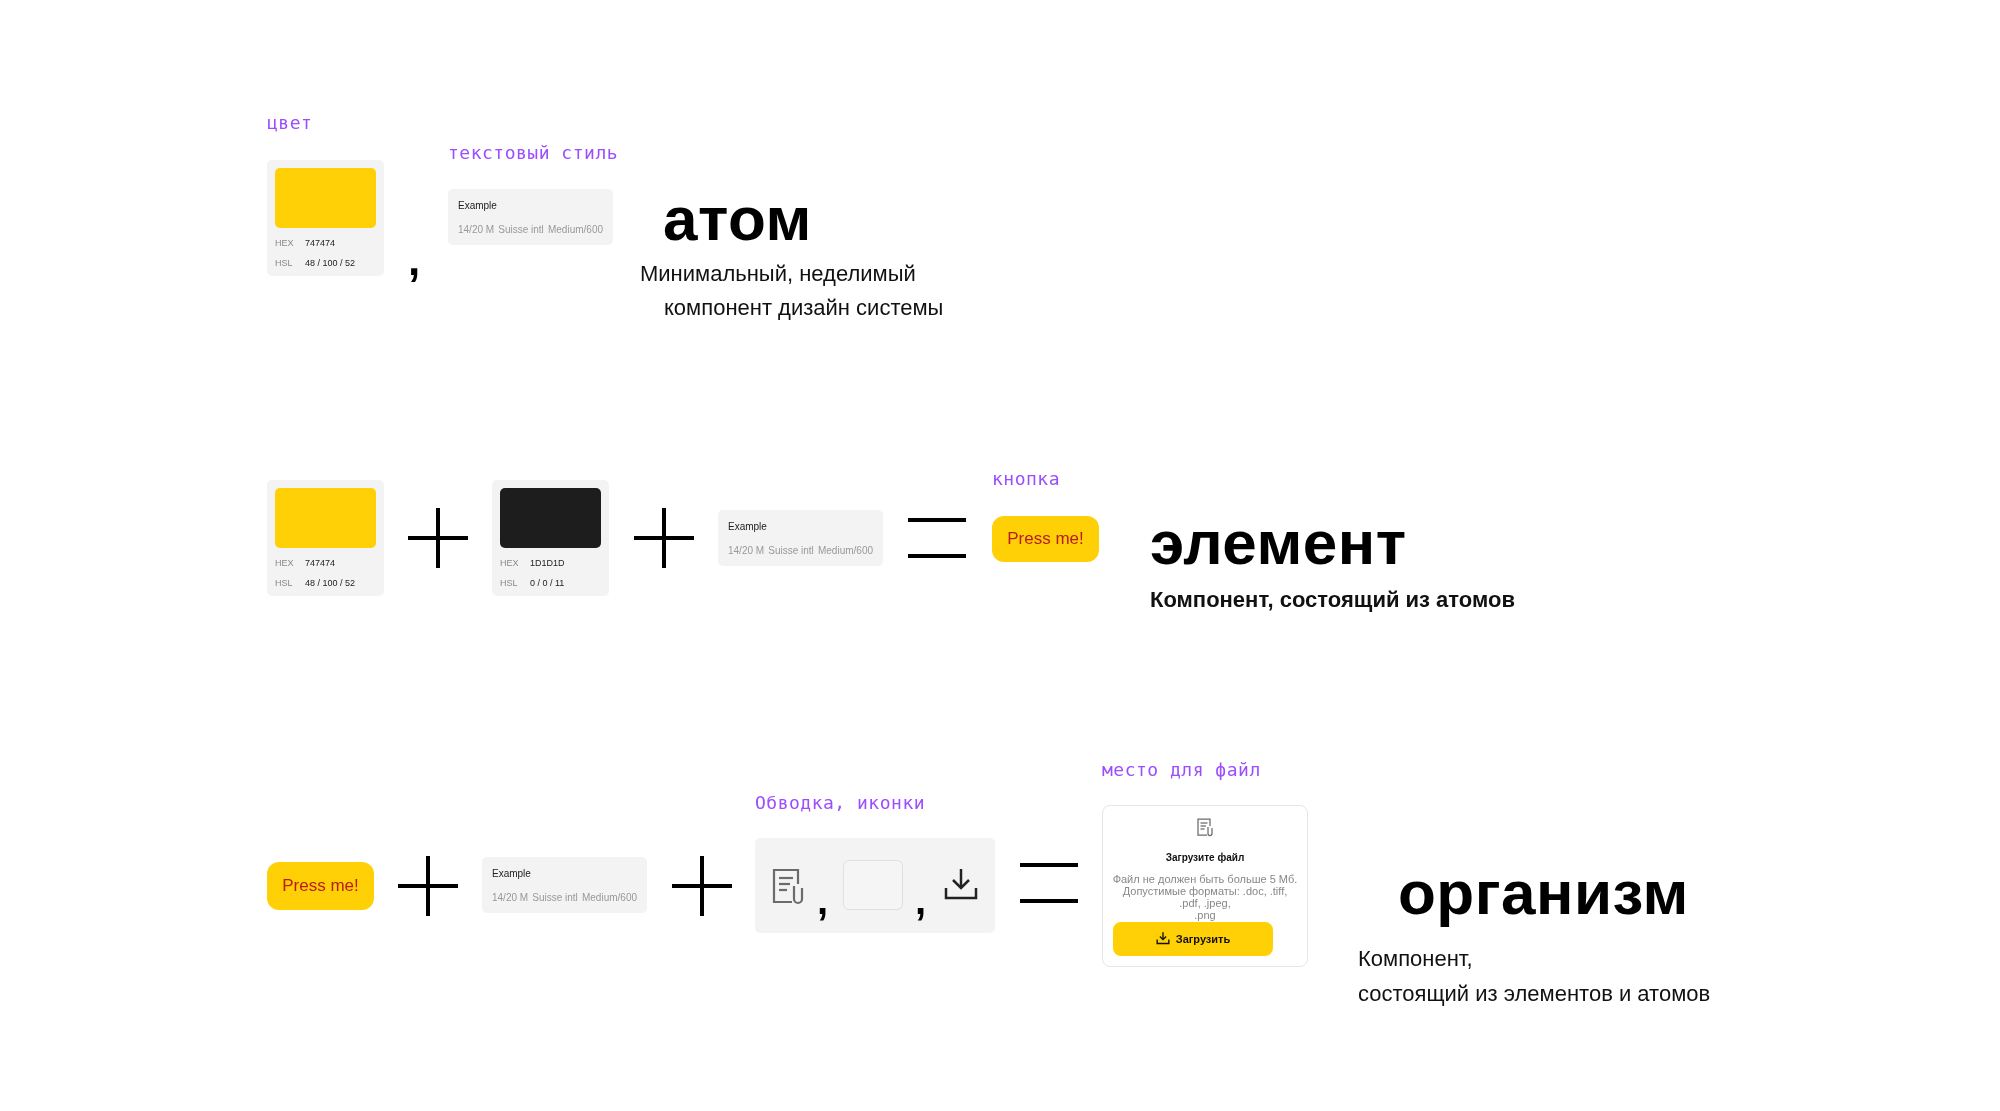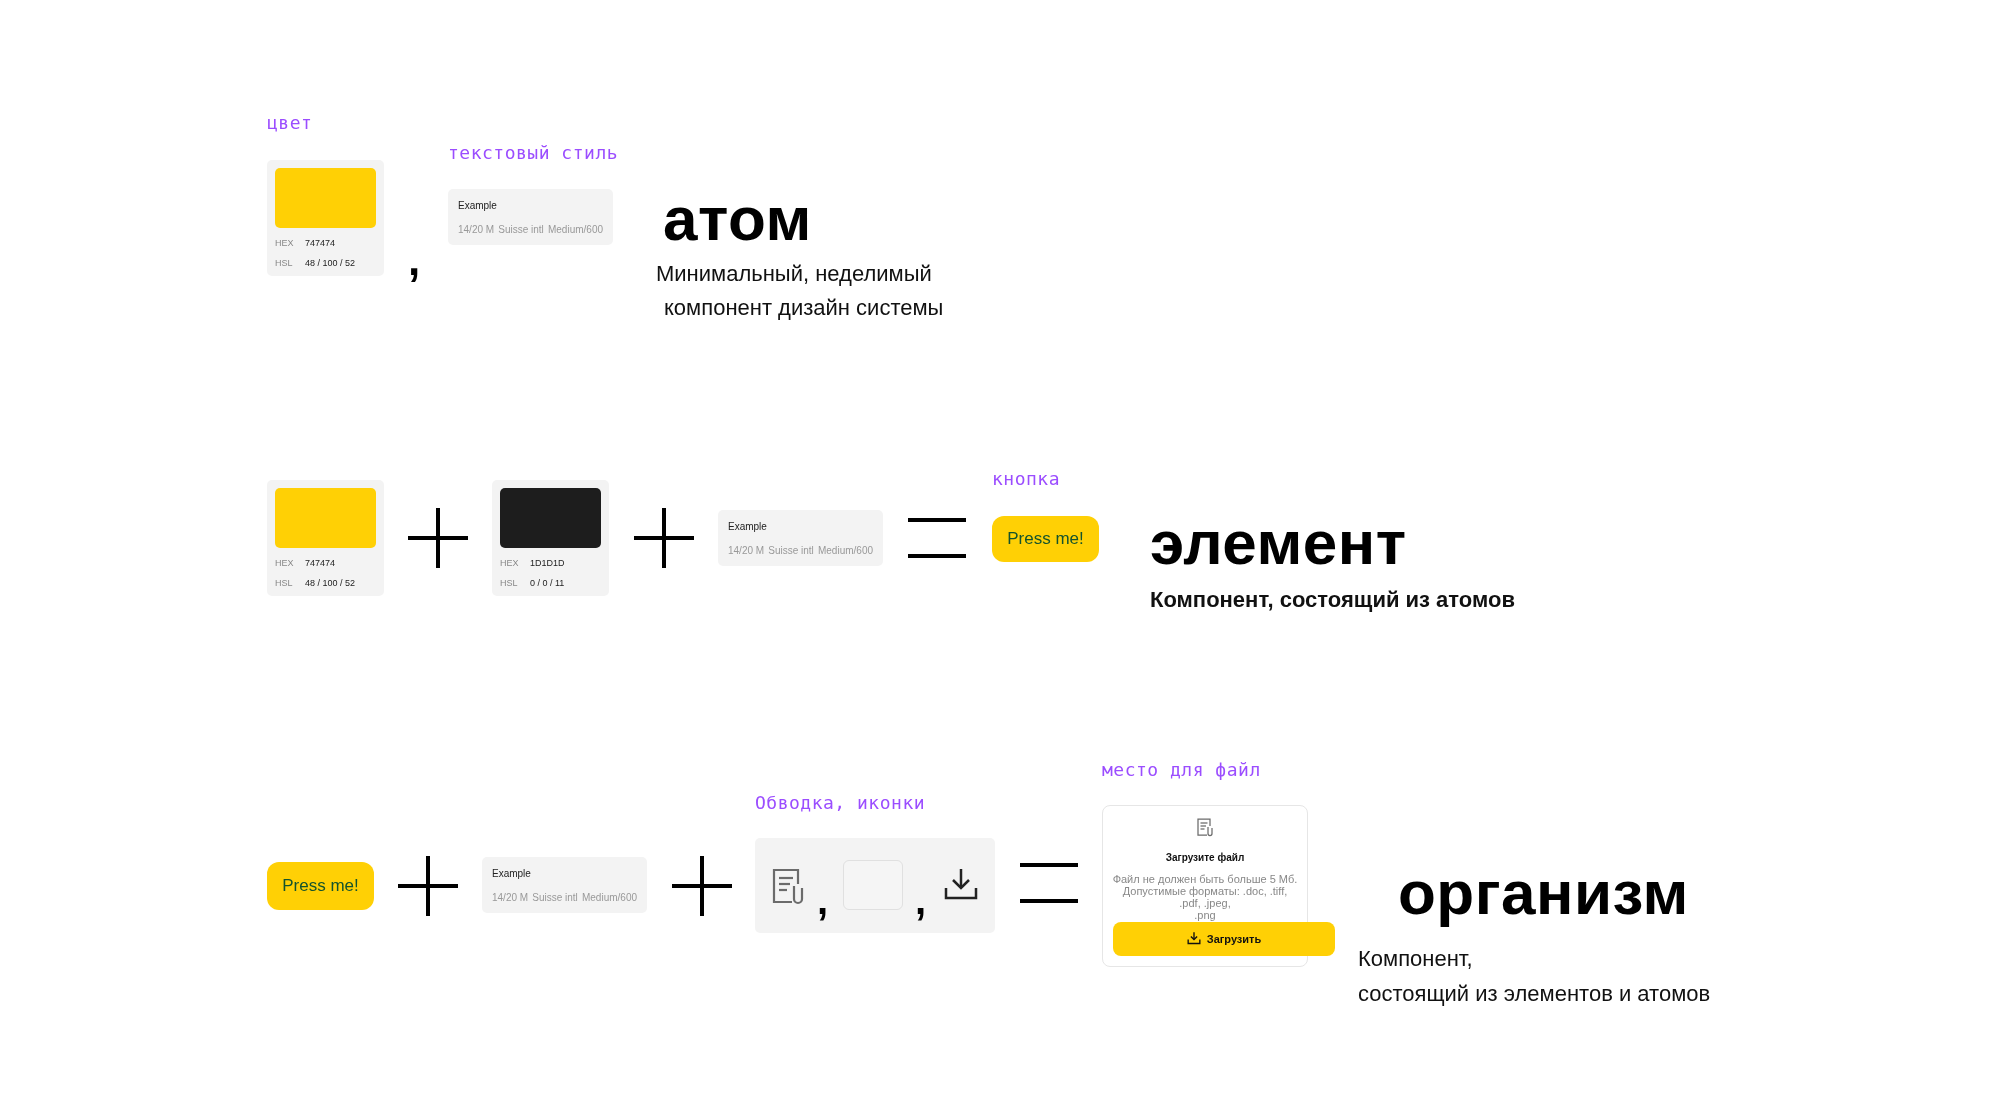--- a/index.html
+++ b/index.html
@@ -24,29 +24,29 @@
   .plus::before { left: 28px; top: 0; width: 4px; height: 60px; }
   .plus::after { left: 0; top: 28px; width: 60px; height: 4px; }
 
   .equals { width: 58px; height: 40px; }
   .equals::before, .equals::after { content: ""; position: absolute; left: 0; width: 58px; height: 4px; background: #000; }
   .equals::before { top: 0; }
   .equals::after { bottom: 0; }
 
   .comma { font-weight: 700; font-size: 44px; line-height: 1; }
 
-  .btn { background: #ffd005; border-radius: 12px; display: flex; align-items: center; justify-content: center; font-size: 17px; color: #14532d; border: none; cursor: pointer; font-family: "Liberation Sans", sans-serif; }
+  .btn { background: #ffd005; border-radius: 12px; display: flex; align-items: center; justify-content: center; font-size: 17px; color: #b91c1c; border: none; cursor: pointer; font-family: "Liberation Sans", sans-serif; }
 
   .icon-box { width: 240px; height: 95px; background: #f3f3f3; border-radius: 5px; }
   .outline-sample { width: 60px; height: 50px; border: 1.5px solid #e0e0e0; border-radius: 6px; background: #f5f5f5; }
 
   .upload-card { width: 206px; height: 162px; border: 1.5px solid #e6e6e6; border-radius: 8px; background: #fff; text-align: center; }
   .upload-card .title { font-size: 10px; font-weight: 700; color: #111; margin-top: 10px; }
   .upload-card .hint { font-size: 11px; color: #888; line-height: 12px; margin-top: 10px; padding: 0 8px; }
-  .upload-card .upload-btn { position: absolute; left: 10px; bottom: 10px; width: 222px; height: 34px; background: #ffd005; border-radius: 8px; display: flex; align-items: center; justify-content: center; gap: 6px; font-size: 11px; font-weight: 700; color: #111; }
+  .upload-card .upload-btn { position: absolute; left: 10px; bottom: 10px; width: 160px; height: 34px; background: #ffd005; border-radius: 8px; display: flex; align-items: center; justify-content: center; gap: 6px; font-size: 11px; font-weight: 700; color: #111; }
 </style>
 </head>
 <body>
 
 <div class="abs note" style="left:267px; top:112px;">цвет</div>
 
 <div class="abs color-card" style="left:267px; top:160px;">
   <div class="swatch" style="background:#ffd005;"></div>
   <div class="row">
       <span class="k">HEX</span>
@@ -65,21 +65,21 @@
 <div class="abs text-card" style="left:448px; top:189px;">
   <div class="ex">Example</div>
   <div class="meta">
     <span>14/20 M</span>
     <span>Suisse intl</span>
     <span>Medium/600</span>
   </div>
 </div>
 
 <div class="abs heading" style="left:663px; top:188px;">атом</div>
-<div class="abs desc" style="left:656px; top:257px;">Минимальный, неделимый</div>
+<div class="abs desc" style="left:640px; top:257px;">Минимальный, неделимый</div>
 <div class="abs desc" style="left:664px; top:291px;">компонент дизайн системы</div>
 
 <div class="abs color-card" style="left:267px; top:480px;">
   <div class="swatch" style="background:#ffd005;"></div>
   <div class="row">
       <span class="k">HEX</span>
       <span>747474</span>
     </div>
   <div class="row">
       <span class="k">HSL</span>

